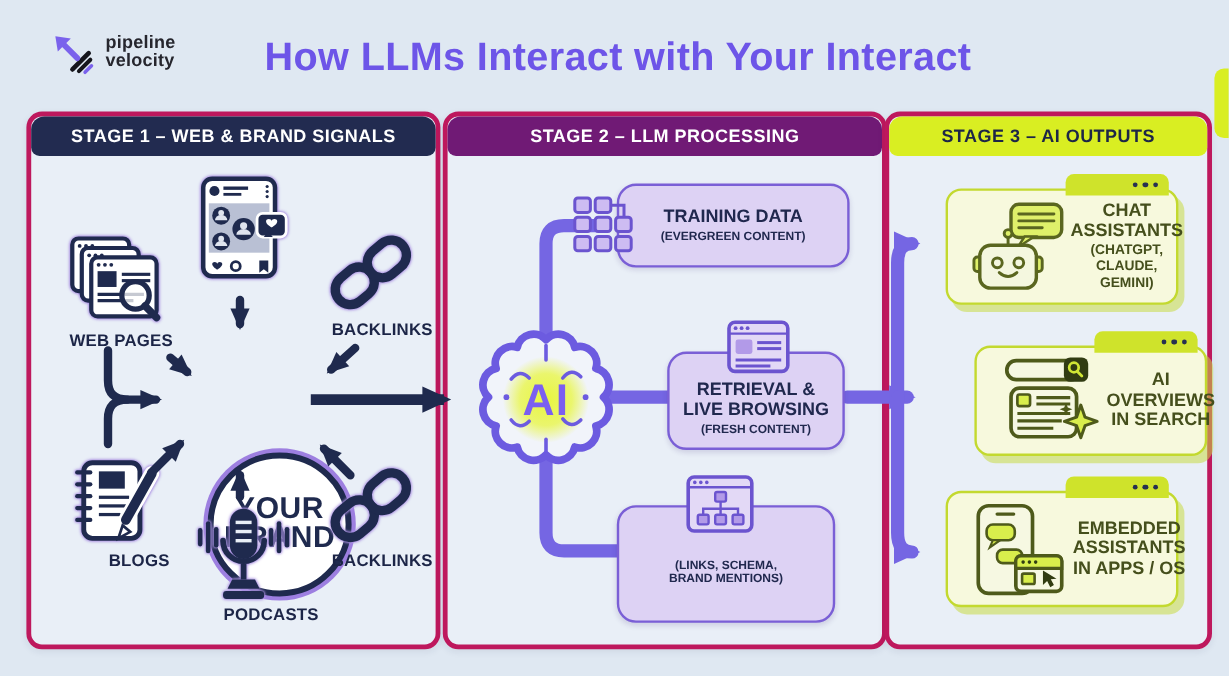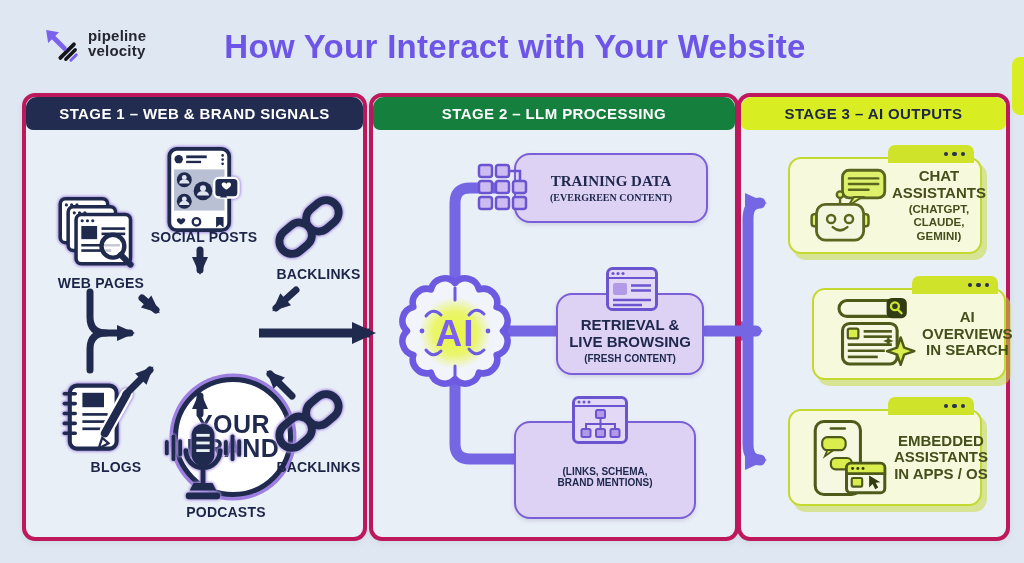--- a/index.html
+++ b/index.html
@@ -15,21 +15,21 @@
   
   .panel{position:absolute;top:93px;height:440px;background:#e9eff7;border:4px solid #be185d;
     border-radius:13px;box-shadow:0 2px 6px rgba(30,40,80,.08);z-index:1;}
   .panel-1{left:22px;width:337px;}
   .panel-2{left:369px;width:362px;}
   .panel-3{left:737px;width:265px;}
   .stage-header{position:absolute;top:0;left:0;right:0;height:33px;display:flex;align-items:center;
     justify-content:center;font-size:15px;font-weight:800;letter-spacing:.4px;
     border-radius:11px 11px 7px 7px;}
   .sh-1{background:#222b50;color:#ffffff;}
-  .sh-2{background:#15803d;color:#ffffff;}
+  .sh-2{background:#701a75;color:#ffffff;}
   .sh-3{background:#d9ee22;color:#1d2647;}
 
   .abs{position:absolute;}
   .s1-icon{z-index:7;filter:drop-shadow(0 0 1.5px #ab92e2) drop-shadow(0 0 1px #ab92e2);}
   .s1-label{position:absolute;font-weight:800;font-size:14px;color:#1c2547;text-align:center;
     letter-spacing:.2px;z-index:7;}
 
   .brand-circle{position:absolute;left:147px;top:280px;width:110px;height:110px;border-radius:50%;
     background:#ffffff;border:5px solid #1f2a4e;box-shadow:0 0 0 3.5px #9d7fe0;z-index:6;
     display:flex;flex-direction:column;align-items:center;justify-content:center;
@@ -73,21 +73,21 @@
         <line x1="20" y1="45.5" x2="28" y2="45.5" stroke="#7a62ec" stroke-width="3" stroke-linecap="round"></line>
         <line x1="24" y1="32" x2="24" y2="14" stroke="#7a62ec" stroke-width="5" stroke-linecap="round"></line>
         <polygon points="24,5 32,16 16,16" fill="#7a62ec"></polygon>
       </g>
     </svg>
     <div class="logo-text">
       <div>pipeline</div>
       <div>velocity</div>
     </div>
   </div>
-  <div class="main-title">How Your Interact with Your Website</div>
+  <div class="main-title">How LLMs Interact with Your Interact</div>
   <div class="edge-sliver"></div>
 
   <div class="panel panel-1">
     <div class="stage-header sh-1">STAGE 1 – WEB &amp; BRAND SIGNALS</div>
 
     <svg class="abs s1-icon" style="left:28px;top:100px;" width="88" height="72" viewBox="0 0 90 82">
       <rect x="2" y="2" width="54" height="50" rx="6" fill="#fff" stroke="#1f2a4e" stroke-width="4"></rect>
       <circle cx="9" cy="9" r="1.8" fill="#1f2a4e"></circle>
         <circle cx="15" cy="9" r="1.8" fill="#1f2a4e"></circle>
         <circle cx="21" cy="9" r="1.8" fill="#1f2a4e"></circle>
@@ -127,21 +127,20 @@
       <circle cx="20" cy="58" r="8" fill="#1f2a4e"></circle>
         <circle cx="20" cy="55.5" r="2.6" fill="#dfe4ef"></circle>
         <path d="M14.5,62 a5.5,4.5 0 0 1 11,0" fill="#dfe4ef"></path>
       <rect x="52" y="33" width="26" height="21" rx="5" fill="#1f2a4e" stroke="#fff" stroke-width="2.5"></rect>
       <path d="M60,40 c0,-2.6 5,-2.6 5,0 c0,-2.6 5,-2.6 5,0 c0,3 -5,5.5 -5,5.5 c0,0 -5,-2.5 -5,-5.5 z" fill="#fff"></path>
       <path d="M58,54 l4,-5 l4,5 z" fill="#1f2a4e"></path>
       <path d="M12,78 c0,-2.4 4.5,-2.4 4.5,0 c0,-2.4 4.5,-2.4 4.5,0 c0,2.6 -4.5,5 -4.5,5 c0,0 -4.5,-2.4 -4.5,-5 z" fill="#1f2a4e"></path>
       <circle cx="33" cy="80" r="4" fill="none" stroke="#1f2a4e" stroke-width="2.5"></circle>
       <path d="M54,75 h8 v11 l-4,-3.2 l-4,3.2 z" fill="#1f2a4e"></path>
     </svg>
-    <div class="s1-label" style="left:103px;top:132px;width:150px;">SOCIAL POSTS</div>
 
     <svg class="abs s1-icon" style="left:246px;top:99px;" width="74" height="62" viewBox="0 0 76 64">
       <g transform="rotate(-40 38 32)">
         <rect x="2" y="19" width="36" height="26" rx="13" fill="none" stroke="#1f2a4e" stroke-width="8"></rect>
         <rect x="38" y="19" width="36" height="26" rx="13" fill="none" stroke="#1f2a4e" stroke-width="8"></rect>
       </g>
     </svg>
     <div class="s1-label" style="left:230px;top:169px;width:125px;">BACKLINKS</div>
 
     <div class="brand-circle">
@@ -257,21 +256,21 @@
       <path d="M28,76 q7,9 15,1"></path>
         <path d="M71,75 q7,9 15,1"></path>
       <line x1="57" y1="14" x2="57" y2="26"></line>
         <line x1="57" y1="92" x2="57" y2="102"></line>
     </g>
     <circle cx="24" cy="57" r="2.4" fill="#6c5be0"></circle>
       <circle cx="90" cy="57" r="2.4" fill="#6c5be0"></circle>
     <text x="57" y="72" text-anchor="middle" font-family="Liberation Sans, sans-serif" font-size="37" font-weight="bold" fill="#7b5ff0" letter-spacing="1">AI</text>
   </svg>
 
-  <div class="llm-box" style="left:514px;top:153px;width:190px;height:66px;font-family:Liberation Serif, serif;">
+  <div class="llm-box" style="left:514px;top:153px;width:190px;height:66px;">
     <div class="llm-title" style="max-width:165px;">TRAINING DATA</div>
     <div class="llm-sub">(EVERGREEN CONTENT)</div>
   </div>
   <svg class="abs s2-icon" style="left:476px;top:163px;" width="54" height="50" viewBox="0 0 54 50">
     <polyline points="32,8 44,8 44,18" fill="none" stroke="#6b54cf" stroke-width="2.5"></polyline>
     <g fill="#cdbcf2" stroke="#6b54cf" stroke-width="2.5">
       <rect x="3" y="2" width="13" height="12" rx="2.5"></rect>
         <rect x="20" y="2" width="13" height="12" rx="2.5"></rect>
       <rect x="3" y="18" width="13" height="12" rx="2.5"></rect>
         <rect x="20" y="18" width="13" height="12" rx="2.5"></rect>

